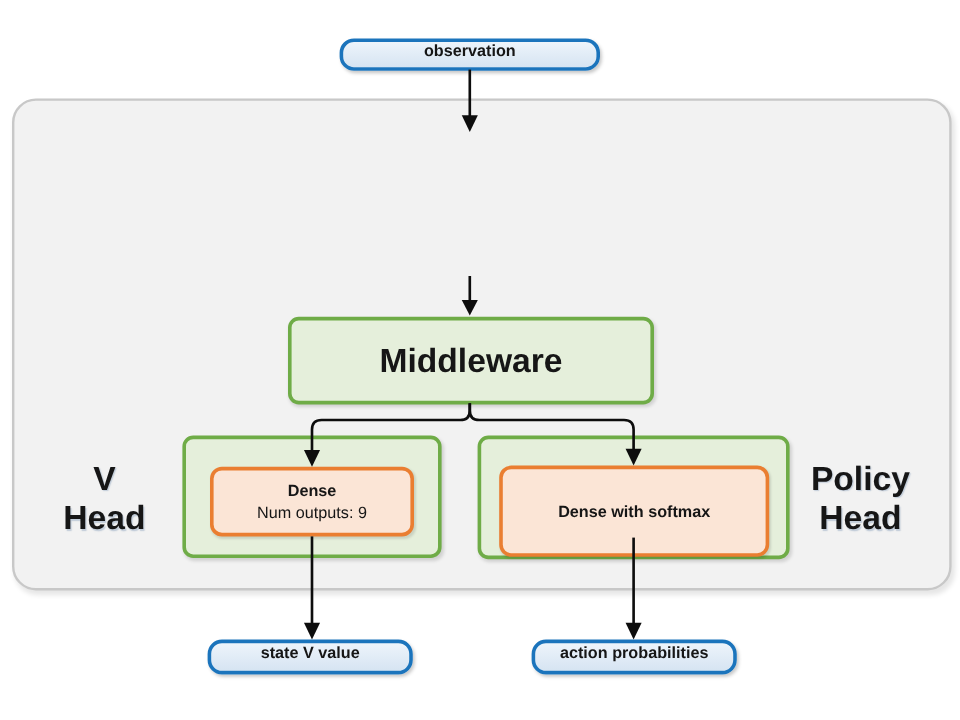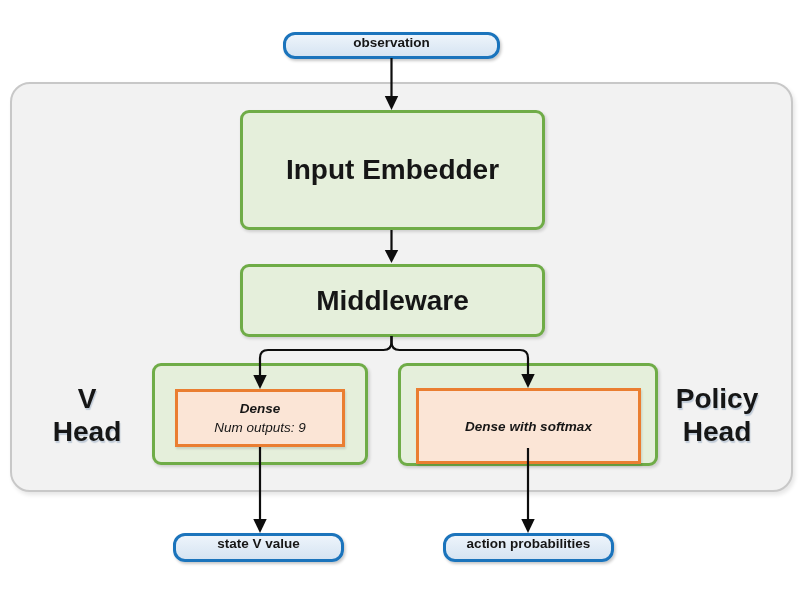--- a/index.html
+++ b/index.html
@@ -52,25 +52,24 @@
   }
   .node-input-embedder { left:240px; top:110px; width:305px; height:120px; font-size:28px; }
   .node-middleware     { left:240px; top:264px; width:305px; height:73px;  font-size:28px; }
   .head-box-v      { left:152px; top:363px; width:216px; height:102px; }
   .head-box-policy { left:398px; top:363px; width:260px; height:103px; }
 
   .dense-node {
     position:absolute;
     background:var(--orange-fill);
     border:3px solid var(--orange-border);
-    border-radius:0;
+    border-radius:10px;
     display:flex; flex-direction:column; align-items:center; justify-content:center;
     line-height:19px; font-size:13.5px;
     box-shadow:1px 1.5px 2px rgba(0,0,0,0.12);
-    font-style:italic;
   }
   .dense-v      { left:175px; top:389px; width:170px; height:58px; }
   .dense-policy { left:416px; top:388px; width:225px; height:76px; }
   .dense-title { font-weight:bold; }
 
   .head-label {
     position:absolute; width:116px;
     text-align:center; font-weight:bold; font-size:28px; line-height:33px;
     text-shadow:1px 1.5px 1px rgba(130,155,185,0.45);
   }
@@ -85,23 +84,20 @@
 <body>
 
 <div class="stage">
 
   <div class="container-panel"></div>
 
   <div class="io-node io-observation">
     <span>observation</span>
   </div>
 
-  <div class="green-node node-input-embedder">
-    <span>Input Embedder</span>
-  </div>
 
   <div class="green-node node-middleware">
     <span>Middleware</span>
   </div>
 
   <div class="green-node head-box-v"></div>
   <div class="dense-node dense-v">
     <span class="dense-title">Dense</span>
     <span class="dense-subtitle">Num outputs: 9</span>
   </div>

